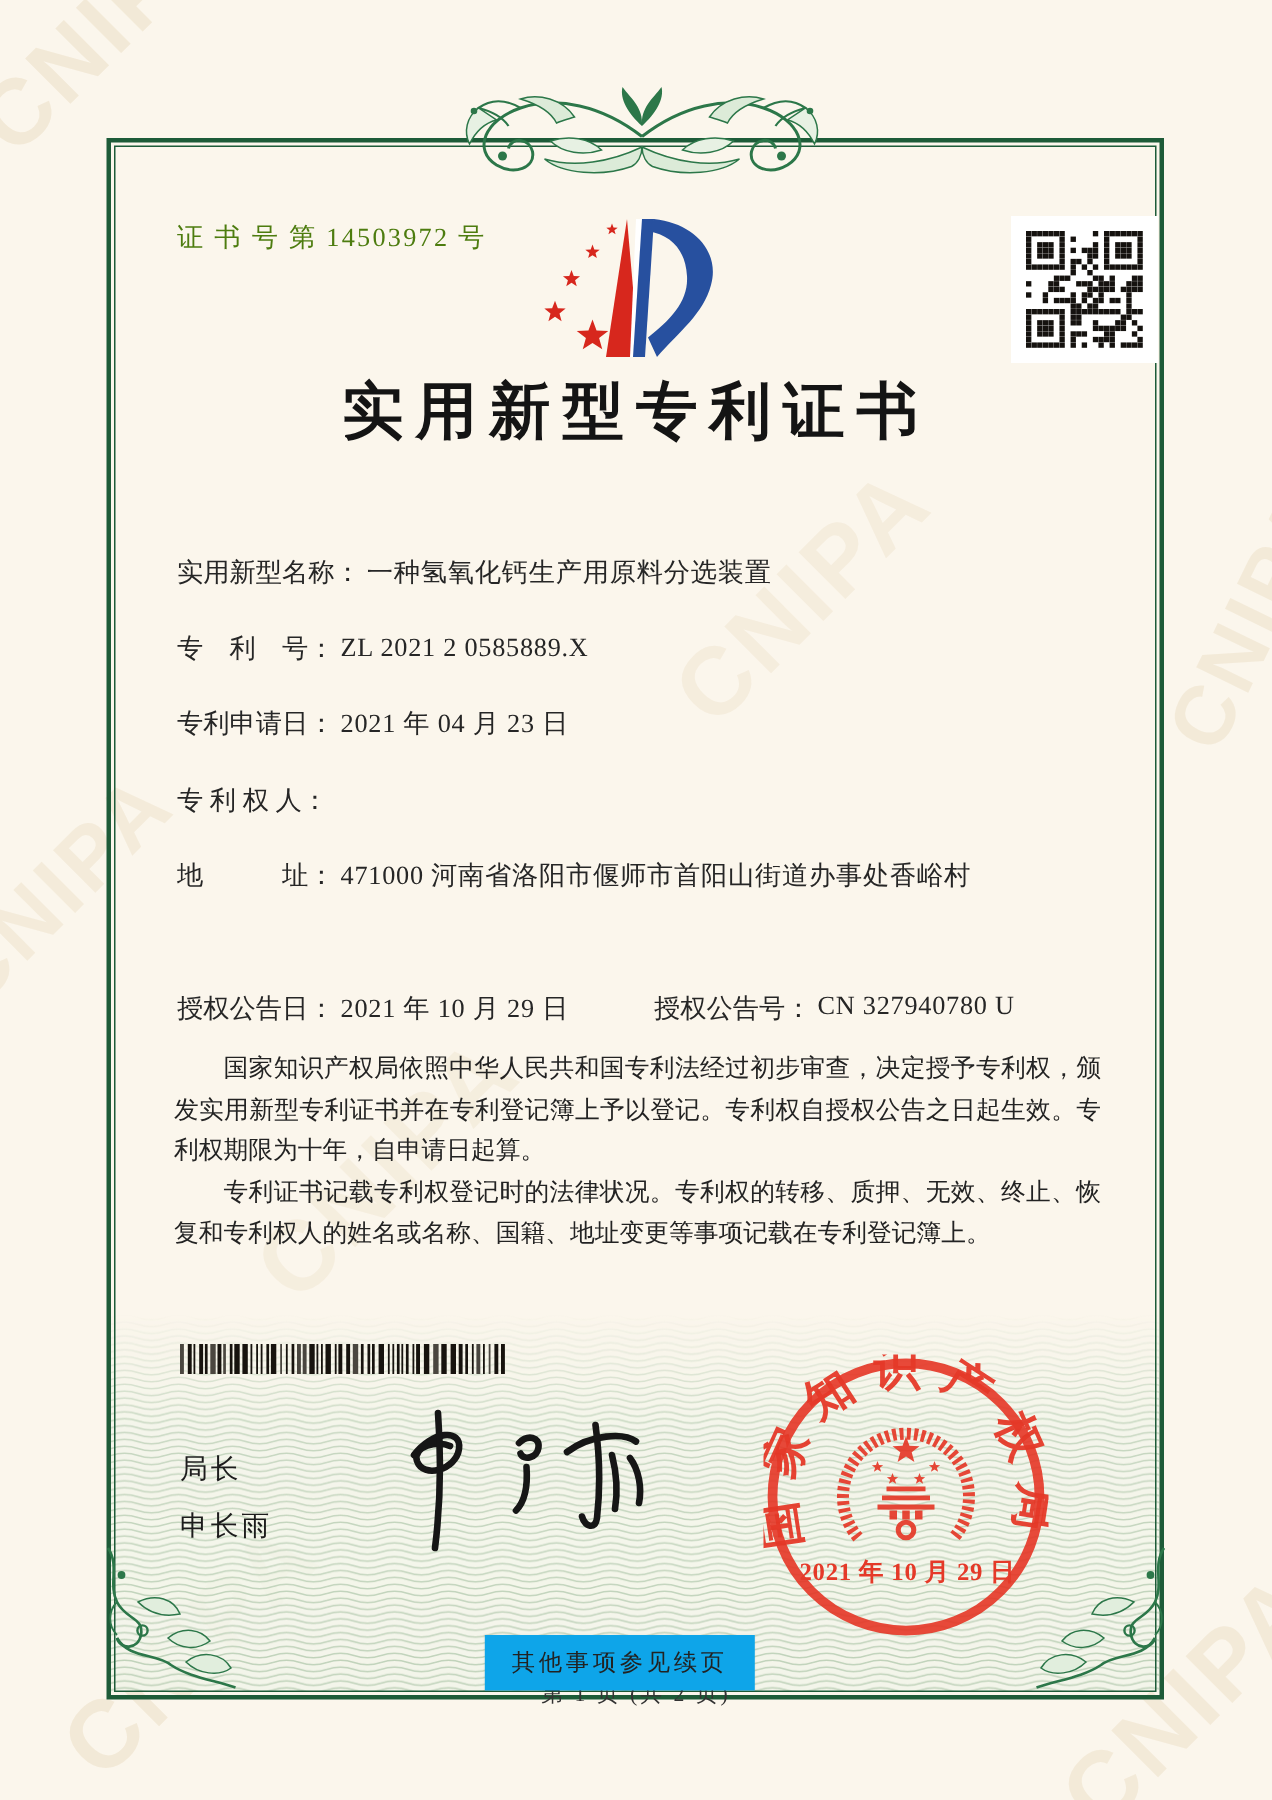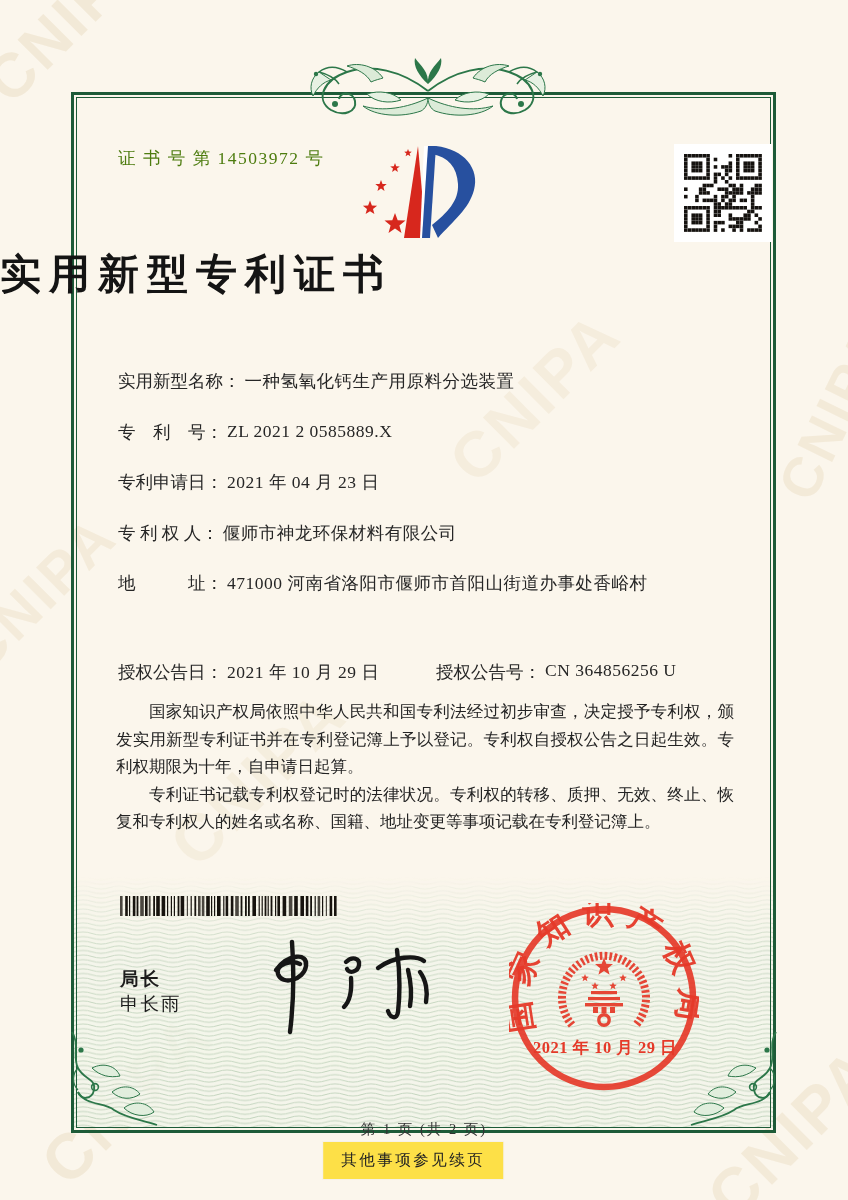--- a/index.html
+++ b/index.html
@@ -32,41 +32,41 @@
   .orn-top{left:283px; top:54px; width:290px; height:74px;}
   .orn-bl{left:64px; top:1030px; width:100px; height:100px;}
   .orn-br{left:684px; top:1030px; width:100px; height:100px; transform:scaleX(-1);}
   
   .texture{position:absolute; left:74px; top:876px; width:699px; height:252px;}
   
   .cert-no{position:absolute; left:118px; top:146px; font-size:17.5px; letter-spacing:1.5px; color:#4d7c0f;}
   .logo{position:absolute; left:358px; top:138px; width:128px; height:108px;}
   .qr-box{position:absolute; left:674px; top:144px; width:98px; height:98px; background:#ffffff;
           display:flex; align-items:center; justify-content:center;}
-  .title{position:absolute; left:0; right:0; top:247px; 
+  .title{position:absolute; left:0; right:0; top:247px; text-align:center;
          font-size:41px; font-weight:bold; letter-spacing:8px; color:#141414;}
   .fields{position:absolute; left:118px; top:356px; width:606px; font-size:17.5px;}
   .field-row{height:50.5px; display:flex; align-items:center; white-space:nowrap;}
   .field-label{flex:none;}
   .field-value{margin-left:4px; letter-spacing:.5px;}
   .grant-row{position:absolute; left:118px; top:660px; width:612px; display:flex; font-size:17.5px; white-space:nowrap;}
   .grant-col1{width:318px; flex:none; display:flex;}
   .grant-col2{display:flex;justify-content:flex-end;}
   .paragraphs{position:absolute; left:116px; top:698px; width:618px;
               font-size:16.5px; line-height:27.5px; text-align:justify; color:#232323;}
   .paragraphs p{margin:0; text-indent:2em;}
   .barcode{position:absolute; left:120px; top:896px; width:217px; height:20px;}
   .signer{position:absolute; left:120px; top:966px; font-size:18.5px; color:#1c1c1c; letter-spacing:2px;}
-  .signer-title{font-weight:bold;}
+  .signer-title{margin-bottom:13px;}
   .sig{position:absolute; left:248px; top:936px; width:205px; height:102px;}
   .seal{position:absolute; left:509px; top:903px; width:190px; height:190px; opacity:.95;}
   .page-info{position:absolute; left:0; right:0; top:1096px; text-align:center;
              font-size:14.5px; letter-spacing:2px; color:#333;margin-top:24px;}
-  .note-box{position:absolute; left:50%; transform:translateX(-56%); top:1142px;
-            background:#fde047; padding:8px 18px; font-size:15.5px; letter-spacing:2.5px;
+  .note-box{position:absolute; left:50%; transform:translateX(-56%); top:1090px;
+            background:#0ea5e9; padding:8px 18px; font-size:15.5px; letter-spacing:2.5px;
             color:#222; box-shadow:0 0 0 1px rgba(0,0,0,0.02);}
 </style>
 </head>
 <body>
 
 <div class="page">
 
   <span class="wm wm1">CNIPA</span>
   <span class="wm wm2">CNIPA</span>
   <span class="wm wm3">CNIPA</span>
@@ -379,36 +379,35 @@
     <div class="field-row">
       <span class="field-label">专　利　号：</span>
       <span class="field-value">ZL 2021 2 0585889.X</span>
     </div>
     <div class="field-row">
       <span class="field-label">专利申请日：</span>
       <span class="field-value">2021 年 04 月 23 日</span>
     </div>
     <div class="field-row">
       <span class="field-label">专 利 权 人：</span>
-      <span class="field-value">偃师市神龙环保材料有限公司</span>
     </div>
     <div class="field-row">
       <span class="field-label">地　　　址：</span>
       <span class="field-value">471000 河南省洛阳市偃师市首阳山街道办事处香峪村</span>
     </div>
   </div>
 
   <div class="grant-row">
     <div class="grant-col1">
       <span class="field-label">授权公告日：</span>
       <span class="field-value">2021 年 10 月 29 日</span>
     </div>
     <div class="grant-col2">
       <span class="field-label">授权公告号：</span>
-      <span class="field-value">CN 364856256 U</span>
+      <span class="field-value">CN 327940780 U</span>
     </div>
   </div>
 
   <div class="paragraphs">
     <p>国家知识产权局依照中华人民共和国专利法经过初步审查，决定授予专利权，颁发实用新型专利证书并在专利登记簿上予以登记。专利权自授权公告之日起生效。专利权期限为十年，自申请日起算。</p>
     <p>专利证书记载专利权登记时的法律状况。专利权的转移、质押、无效、终止、恢复和专利权人的姓名或名称、国籍、地址变更等事项记载在专利登记簿上。</p>
   </div>
 
   <svg class="barcode" id="barcode" viewBox="0 0 217 20">
       <rect x="0.0" y="0" width="2.6" height="20" fill="#4a463f"></rect>

